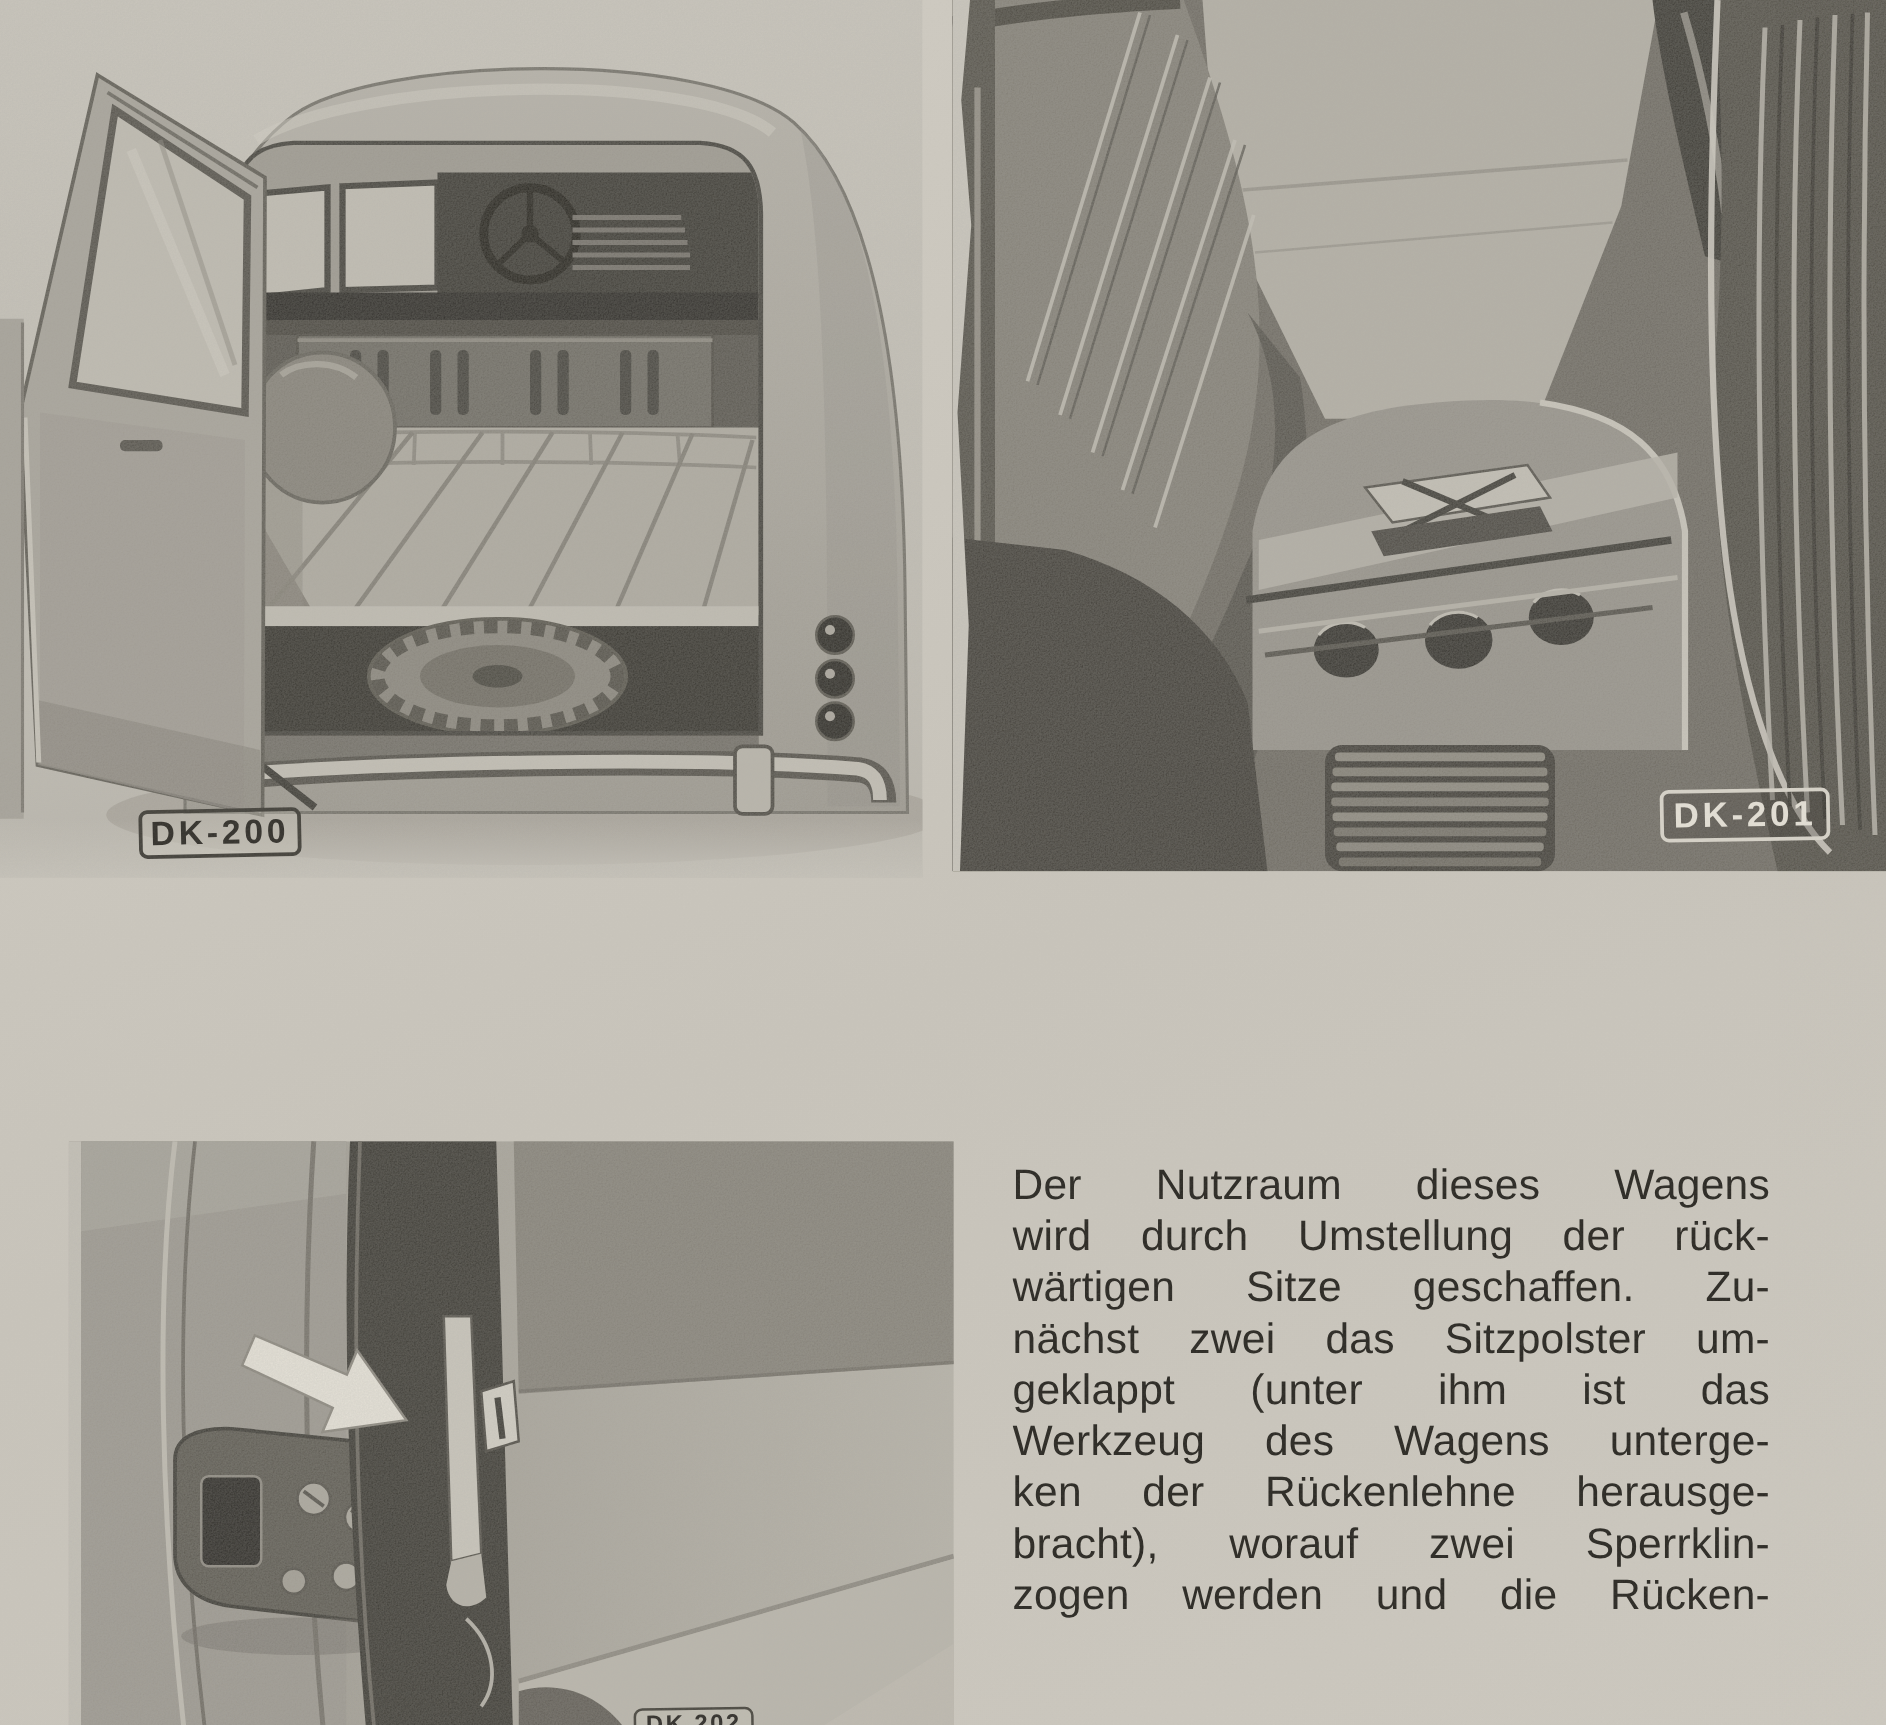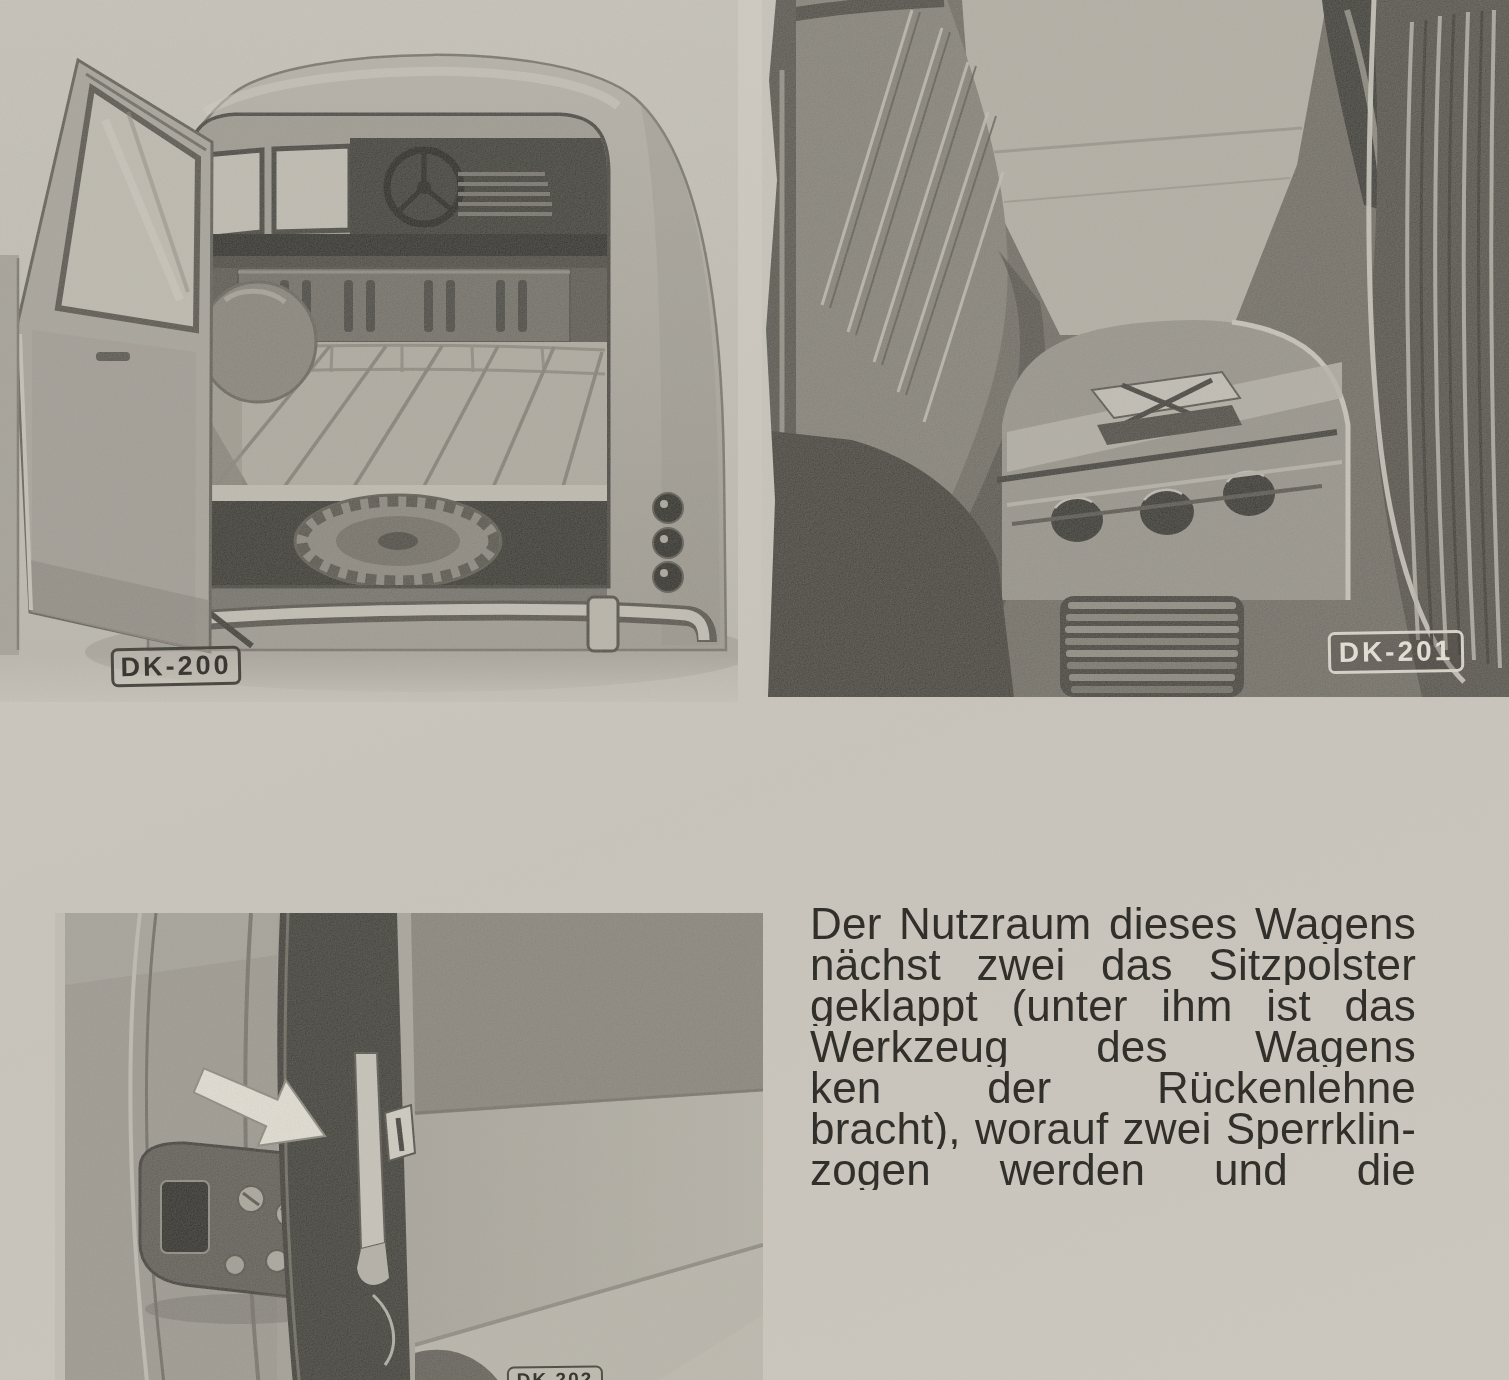--- a/index.html
+++ b/index.html
@@ -19,21 +19,21 @@
          background:rgba(206,202,192,0.35);transform:rotate(-1.2deg);}
   .plate-dk201{left:566px;top:631px;width:136px;height:42px;
          border:3px solid #d6d2c8;color:#e3dfd5;font-size:28px;
          background:rgba(42,41,37,0.25);transform:rotate(-1deg);}
   .plate-dk202{left:452px;top:453px;width:96px;height:28px;
          border:2px solid #4d4b44;color:#33312d;font-size:19px;letter-spacing:2px;
          background:rgba(196,192,182,0.45);transform:rotate(-0.8deg);}
   .article{position:absolute;left:810px;top:884px;width:606px;color:#26241f;}
   .article h2{margin:0 0 0 2px;font-size:46px;line-height:48px;font-weight:700;
          letter-spacing:1px;color:#1f1e1a;}
-  .para{margin-top:19px;font-size:44px;line-height:41px;letter-spacing:0.2px;color:#2a2823;}
+  .para{margin-top:44px;font-size:34px;line-height:41px;letter-spacing:0.2px;color:#2a2823;}
   .jline{height:41px;text-align:justify;text-align-last:justify;overflow:hidden;}
   .jline.last{text-align-last:left;}
   .page-grain{position:absolute;left:0;top:0;width:1509px;height:1380px;
          pointer-events:none;}
 </style>
 </head>
 <body>
 
 <div class="page">
 
@@ -327,20 +327,22 @@
       <rect x="0" y="486" width="708" height="9" fill="#47443e" opacity="0.85"></rect>
 
       <rect width="708" height="495" filter="url(#g3)" opacity="0.2"></rect>
     </svg>
     <div class="plate plate-dk202">DK 202</div>
   </figure>
 
   <section class="article">
     <div class="para">
       <div class="jline">Der Nutzraum dieses Wagens</div>
+      <div class="jline">wird durch Umstellung der rück-</div>
+      <div class="jline">wärtigen Sitze geschaffen. Zu-</div>
       <div class="jline">nächst zwei das Sitzpolster um-</div>
       <div class="jline">geklappt (unter ihm ist das</div>
       <div class="jline">Werkzeug des Wagens unterge-</div>
       <div class="jline">ken der Rückenlehne herausge-</div>
       <div class="jline">bracht), worauf zwei Sperrklin-</div>
       <div class="jline">zogen werden und die Rücken-</div>
     </div>
   </section>
 
   <svg class="page-grain" viewBox="0 0 1509 1380" preserveAspectRatio="none">

